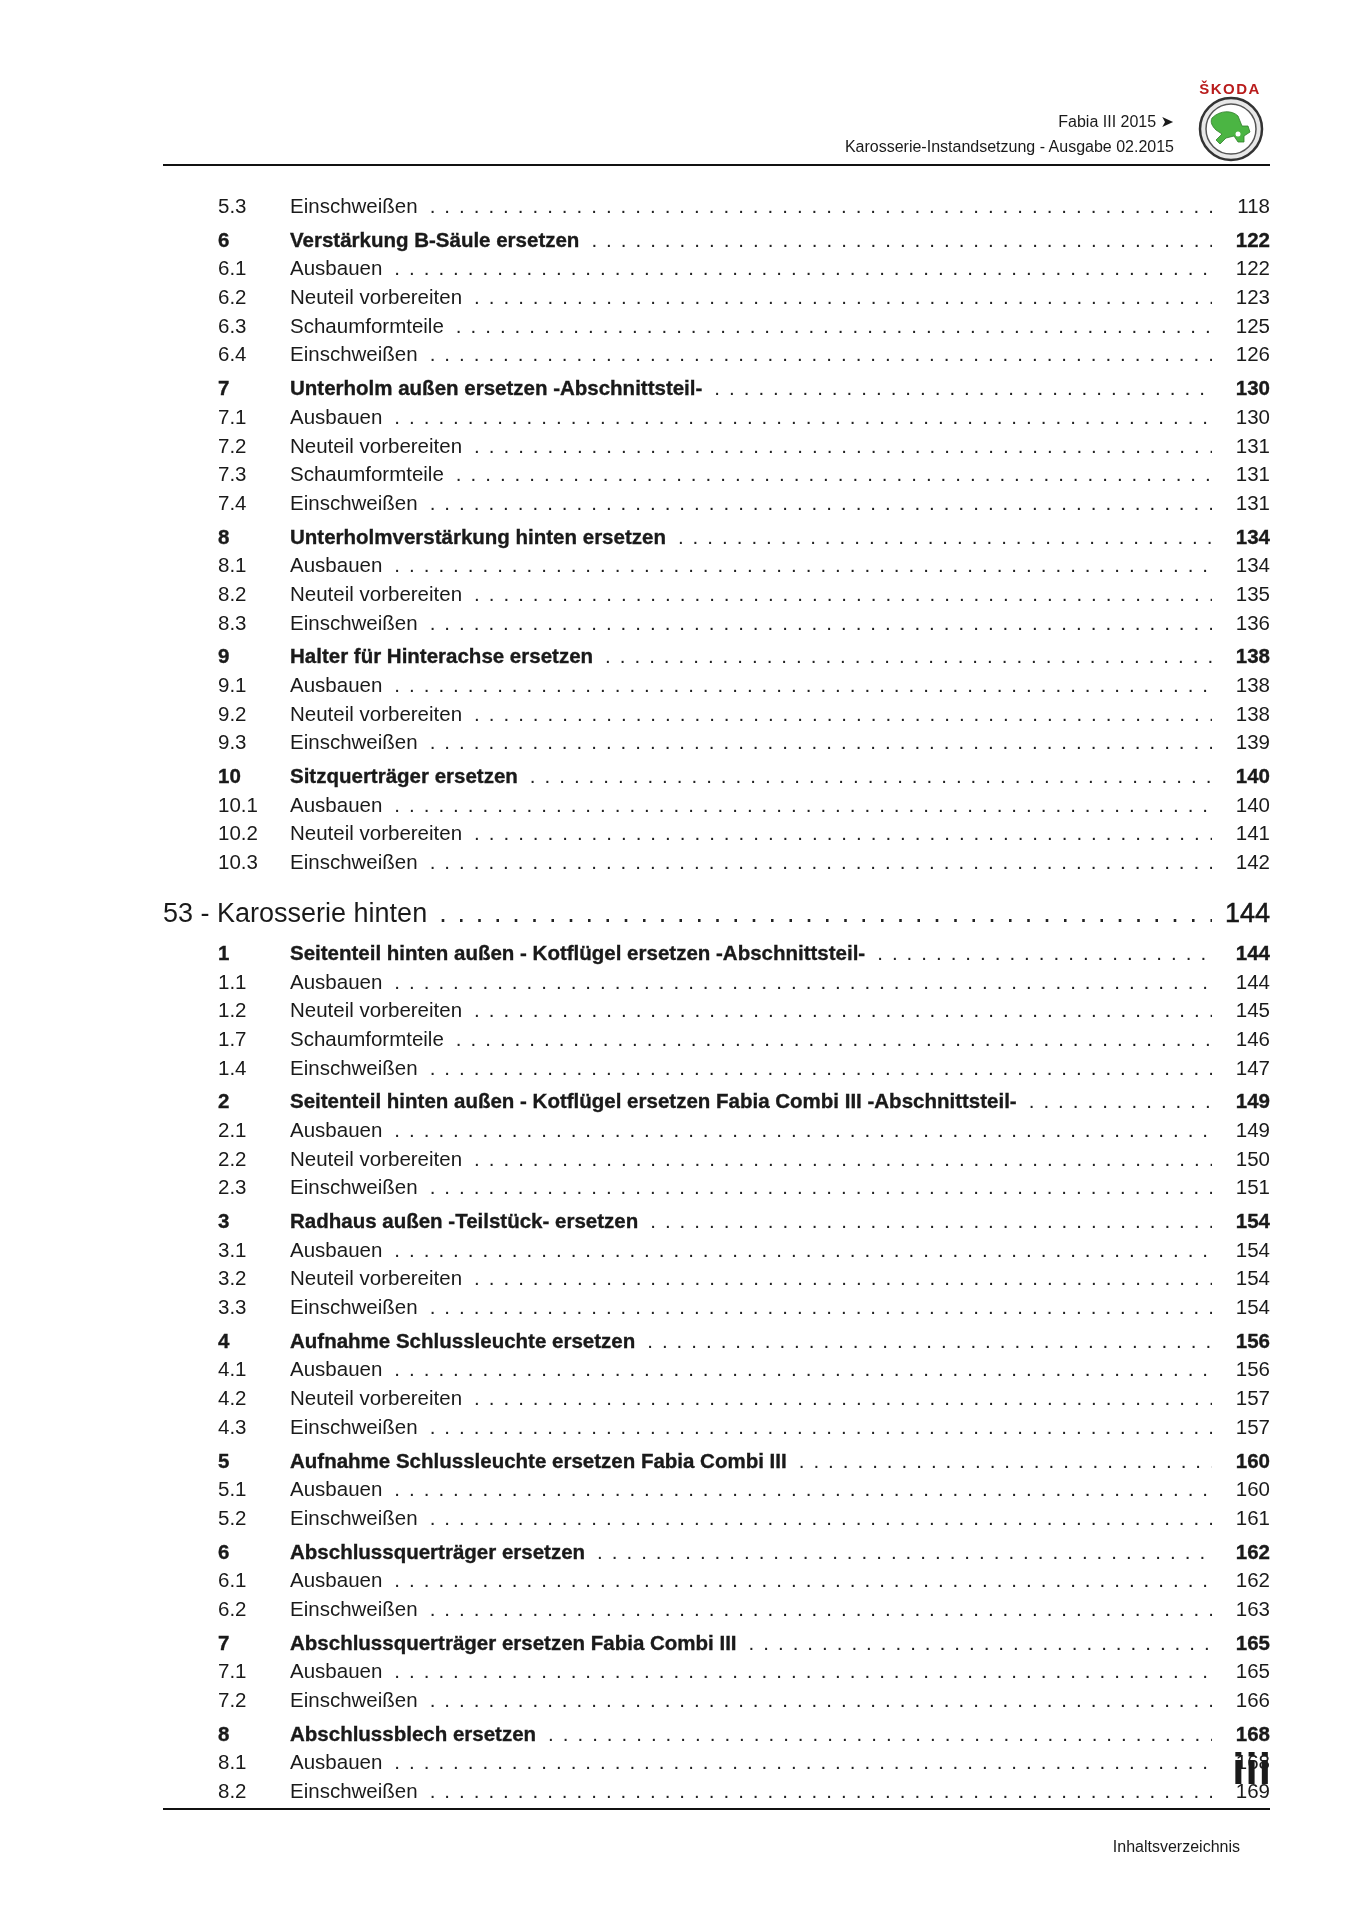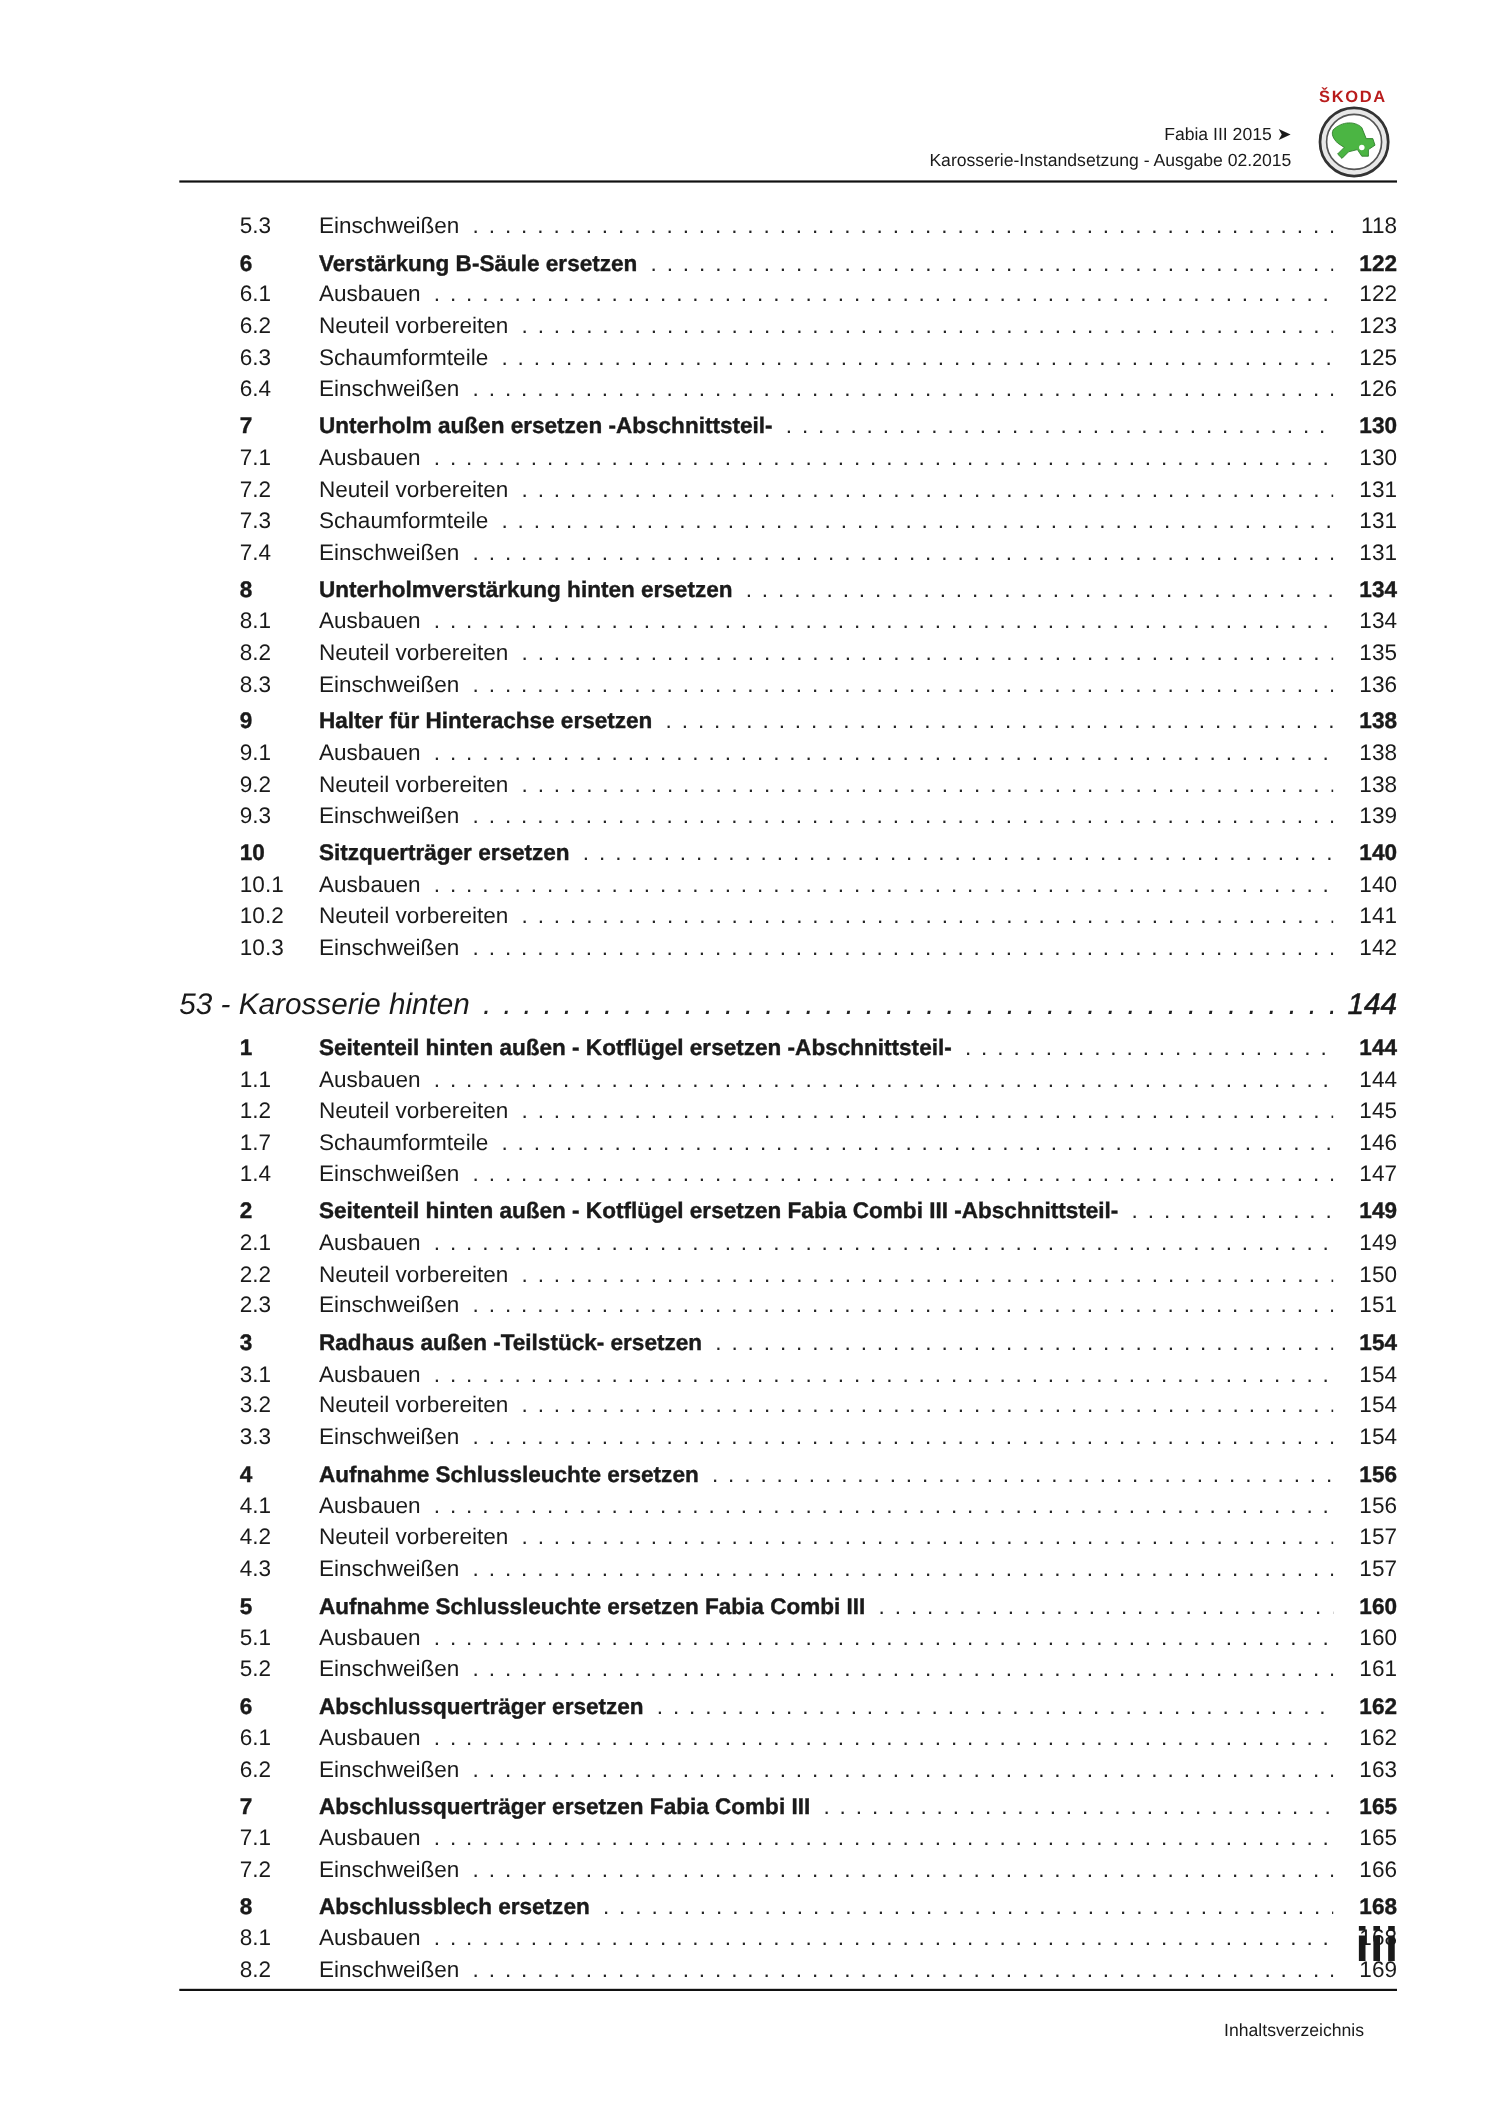--- a/index.html
+++ b/index.html
@@ -14,21 +14,21 @@
   .header-rule { position: absolute; left: 0; right: 0; top: 94px; height: 2px; background: #111; }
   .toc { position: absolute; left: 163px; top: 192px; width: 1107px; }
   .row { position: relative; display: flex; align-items: baseline; height: 28.7px; font-size: 20.5px; line-height: 28.7px; }
   .row.sect { margin-top: 5px; }
   .row .num { width: 72px; flex: none; padding-left: 55px; box-sizing: content-box; }
   .row .title { flex: none; white-space: nowrap; padding-right: 12px; }
   .row .leader { flex: 1 1 auto; overflow: hidden; white-space: nowrap; letter-spacing: 6.2px; color: #222; }
   .row .leader::after { content: ". . . . . . . . . . . . . . . . . . . . . . . . . . . . . . . . . . . . . . . . . . . . . . . . . . . . . . . . . . . . . . . . . . . . . . . . . . . . . . . . . . . . . . . . . . . . . . . . . . . . . . . . . . . . . . . ."; letter-spacing: 0; word-spacing: 3.3px; }
   .row .page { flex: none; width: 50px; text-align: right; padding-left: 8px; }
   .row.sect .num, .row.sect .title, .row.sect .page { font-weight: 600; -webkit-text-stroke: 0.35px #1a1a1a; }
-  .row.chapter { height: 40px; line-height: 40px; font-size: 27px; margin-top: 16px; margin-bottom: 6px; font-style: italic; }
+  .row.chapter { height: 40px; line-height: 40px; font-size: 27px; margin-top: 16px; margin-bottom: 6px; }
   .row.chapter .title { padding-left: 0; }
   .row.chapter .page { width: 50px; -webkit-text-stroke: 0.5px #111; }
   .footer-rule { position: absolute; left: 163px; width: 1107px; top: 1808px; height: 2px; background: #111; }
   .footer-label { position: absolute; right: 117px; top: 1838px; font-size: 16px; }
   .footer-page { position: absolute; right: 85px; top: 1744px; font-size: 44px; font-weight: bold; letter-spacing: 1px; }
 </style>
 </head>
 <body>
 
 <div class="header">

